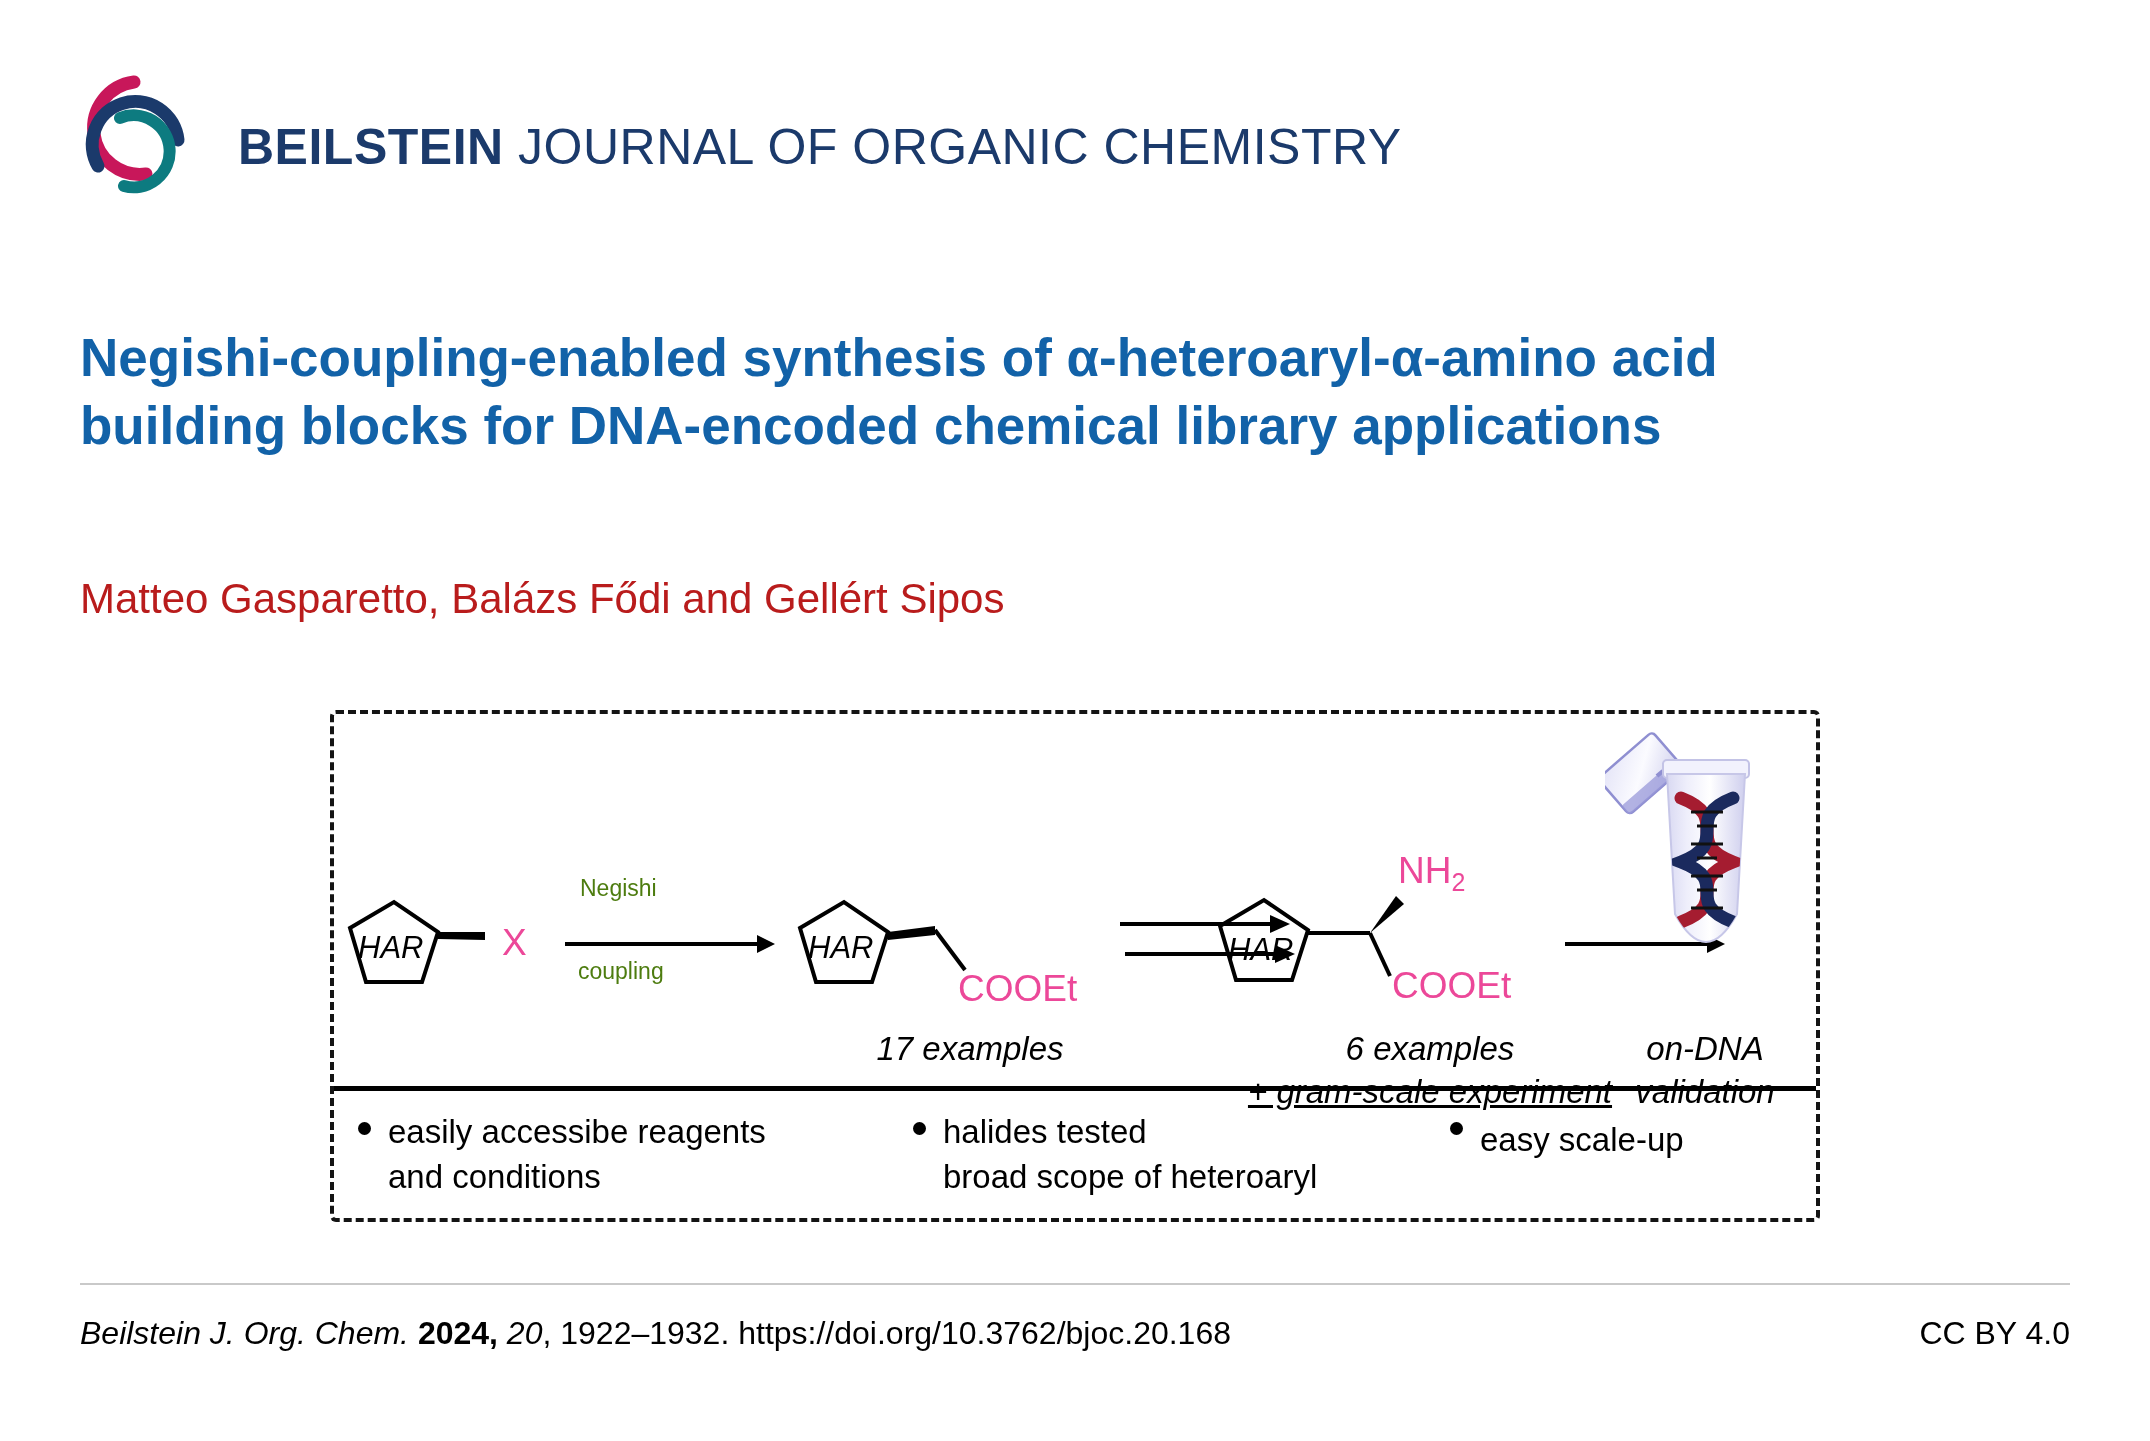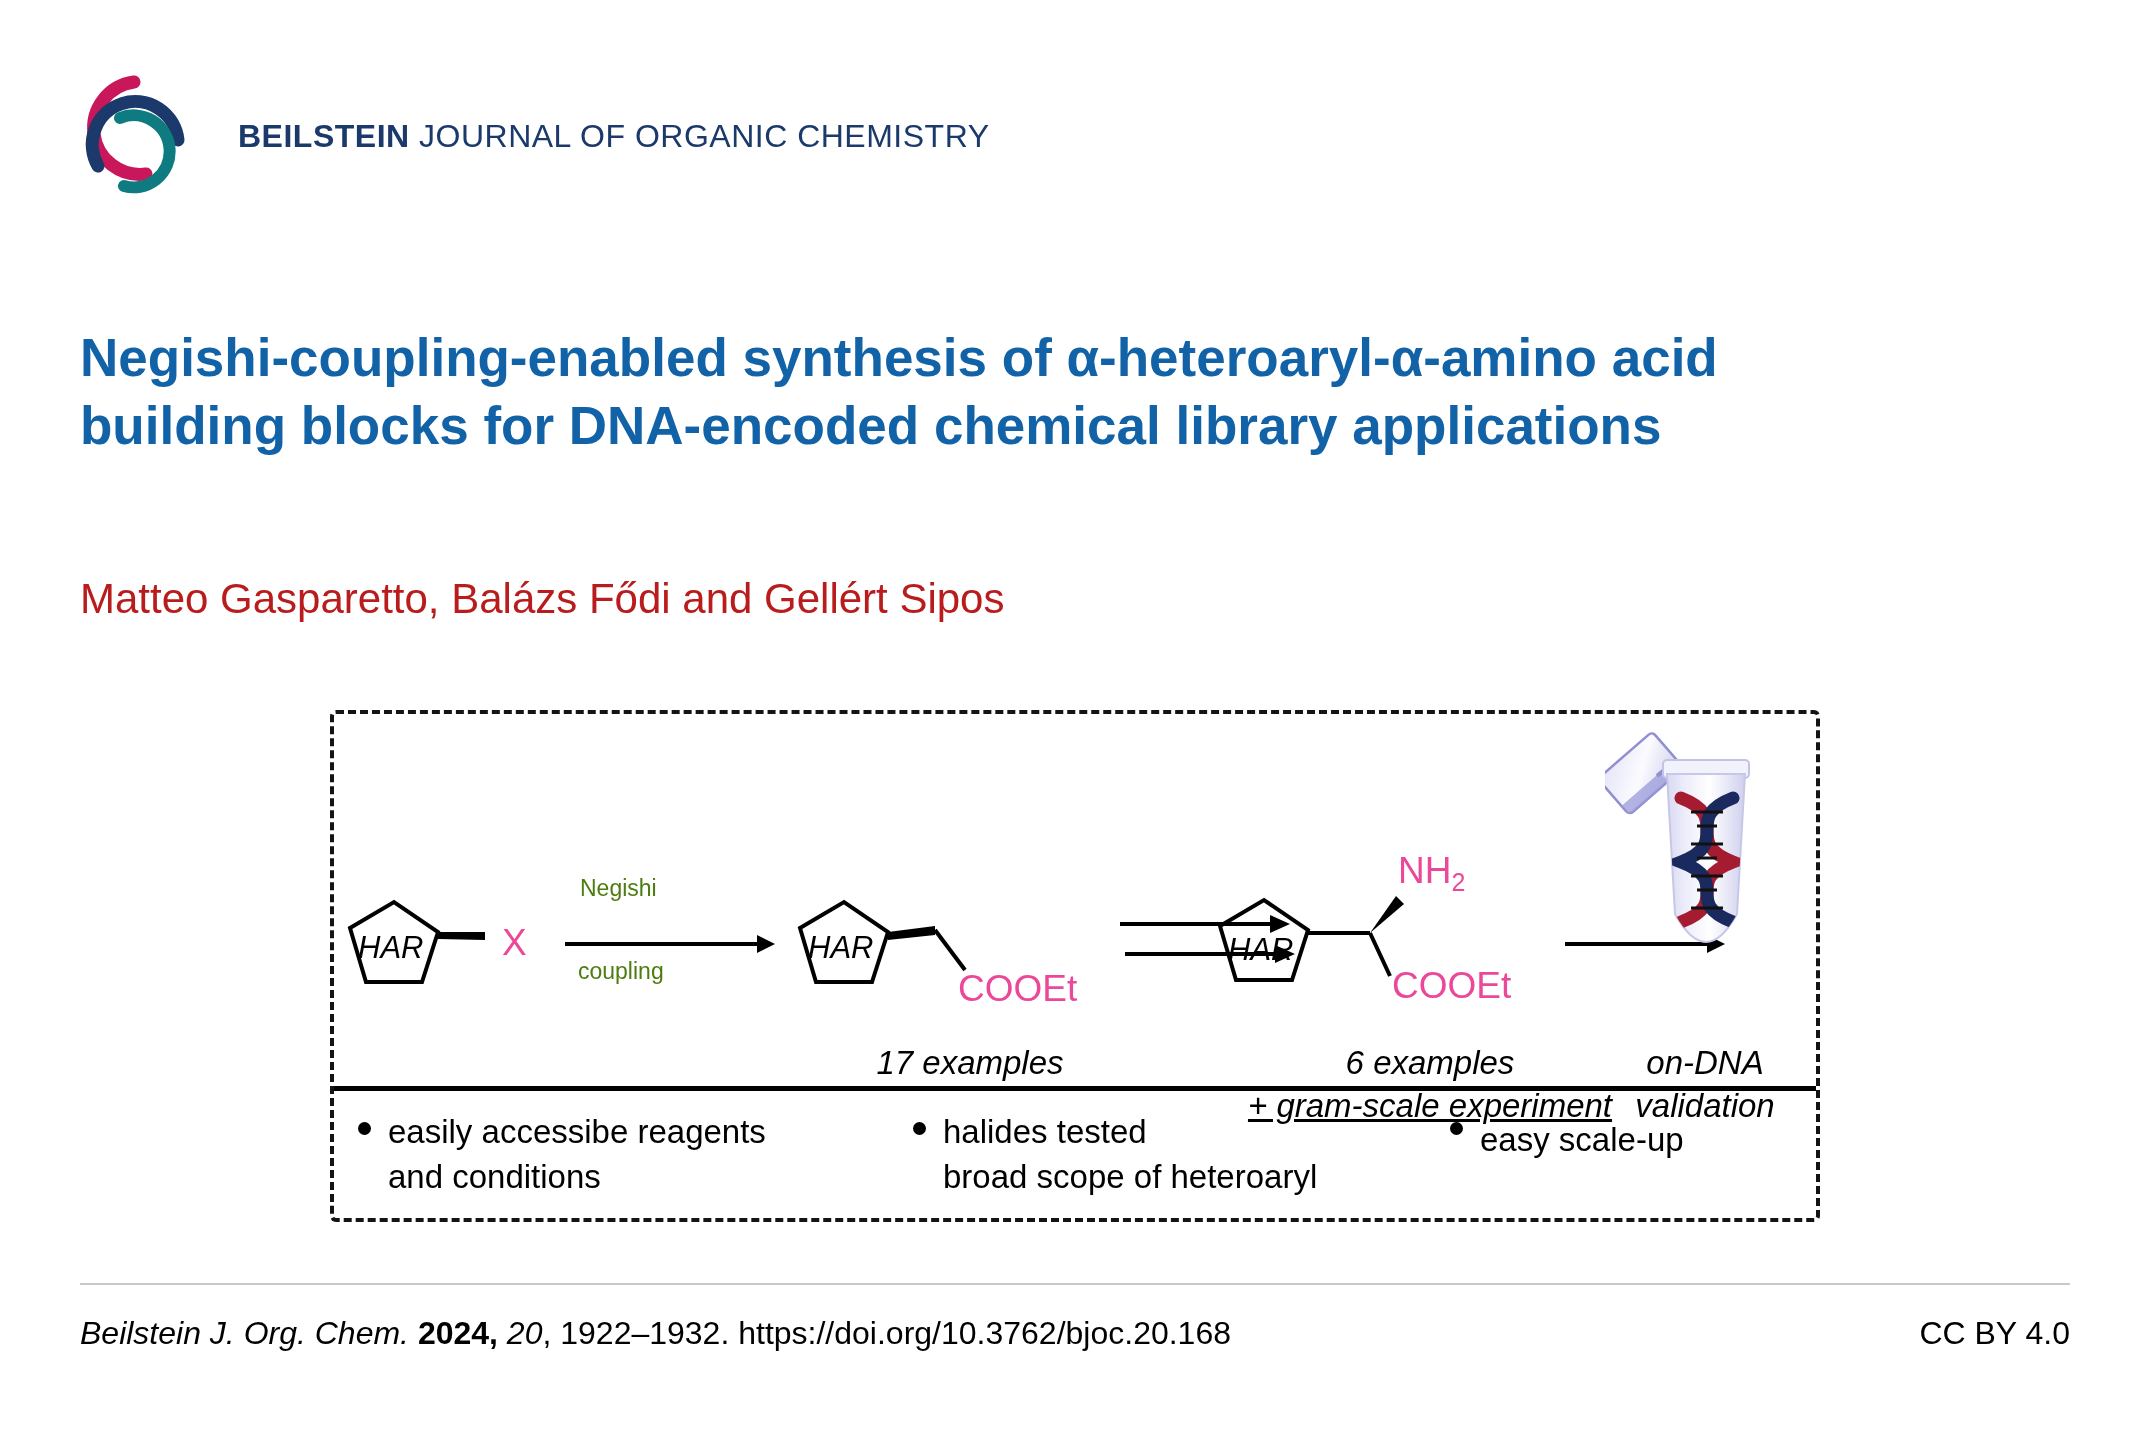--- a/index.html
+++ b/index.html
@@ -26,21 +26,21 @@
     position: absolute;
     left: 62px;
     top: 62px;
     width: 132px;
     height: 132px;
   }
   #journal-title {
     position: absolute;
     left: 238px;
     top: 118px;
-    font-size: 32px;
+    font-size: 50px;
     letter-spacing: 0.5px;
     color: #1b3a6b;
     white-space: nowrap;
   }
   #journal-title .brand {
     font-weight: bold;
   }
   #journal-title .rest {
     font-weight: normal;
   }
@@ -141,21 +141,20 @@
     color: #4d7c0f;
     white-space: nowrap;
   }
   .caption-ital {
     position: absolute;
     font-size: 33px;
     font-style: italic;
     color: #000;
     white-space: nowrap;
     text-align: center;
-    margin-top: 14px;
   }
 
   
   #bullets {
     position: absolute;
     left: 330px;
     top: 1110px;
     width: 1490px;
     height: 110px;
   }

